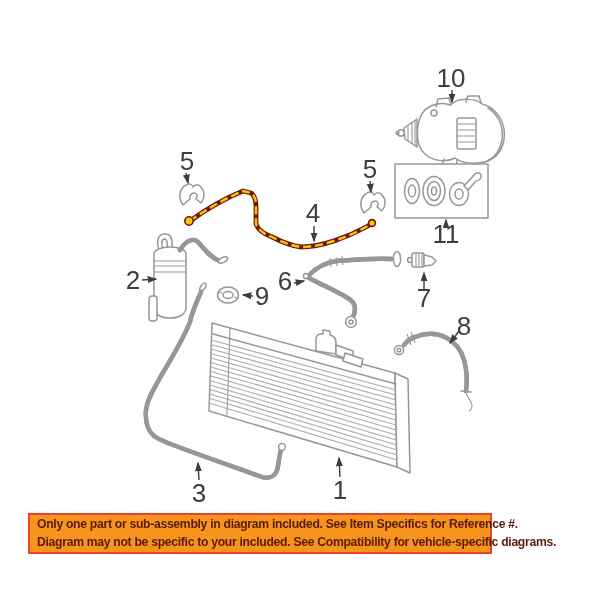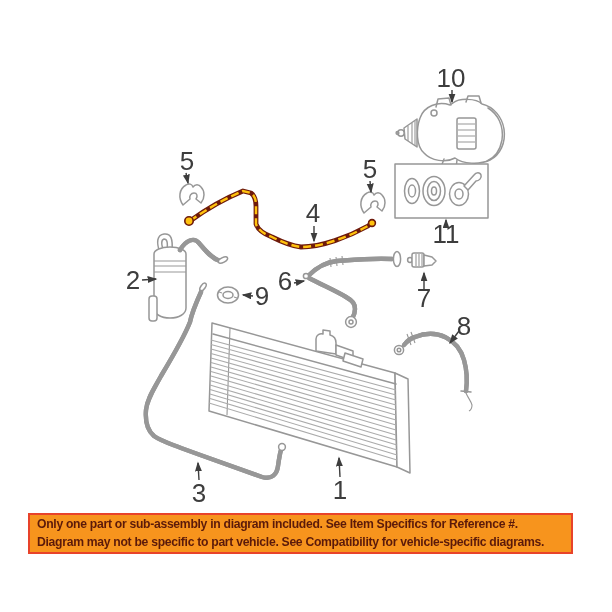--- a/index.html
+++ b/index.html
@@ -9,23 +9,23 @@
   .ln{stroke:var(--diagram-line,#979797);fill:none;stroke-width:1.5;stroke-linecap:round;stroke-linejoin:round;}
   .lnf{stroke:var(--diagram-line,#979797);fill:#ffffff;stroke-width:1.5;stroke-linejoin:round;}
   .fin{stroke:#ababab;stroke-width:1.1;}
   .tube{stroke:var(--diagram-line,#979797);fill:none;stroke-width:4.4;stroke-linecap:round;stroke-linejoin:round;}
   .tube-i{stroke:#ffffff;fill:none;stroke-width:2.1;stroke-linecap:round;stroke-linejoin:round;}
   .thin{stroke:var(--diagram-line,#979797);fill:none;stroke-width:1.1;}
   .hl-base{stroke:var(--highlight-stroke,#6E1A0B);fill:none;stroke-width:4.8;stroke-linecap:round;stroke-linejoin:round;}
   .hl-top{stroke:var(--highlight-fill,#FFC20E);fill:none;stroke-width:2.4;stroke-linecap:butt;stroke-dasharray:8 4;}
   .callout{fill:var(--callout-text,#3d3d3d);font-family:"Liberation Sans",sans-serif;font-size:26px;text-anchor:middle;}
   .arrow{stroke:var(--callout-text,#3d3d3d);fill:none;stroke-width:1.4;marker-end:url(#ah);}
-  #banner{position:absolute;left:28px;top:513px;width:545px;height:41px;box-sizing:border-box;
+  #banner{position:absolute;left:28px;top:513px;width:464px;height:41px;box-sizing:border-box;
           background:var(--banner-bg,#F7941D);border:2px solid var(--banner-border,#E8432A);
-          display:flex;flex-direction:column;justify-content:center;padding:10px 7px;
+          display:flex;flex-direction:column;padding:1px 7px;
           color:var(--banner-text,#5B1A0A);font-weight:bold;font-size:12.2px;line-height:1.45;
           letter-spacing:-0.3px;white-space:nowrap;}
 </style>
 </head>
 <body>
 
 <div id="stage">
 
   <svg id="diagram-svg" width="612" height="512" viewBox="0 0 612 512">
     <defs>
@@ -201,16 +201,16 @@
       <text class="callout" x="451" y="87">10</text>
       <path class="arrow" d="M452,90 L452,102"></path>
 
       <text class="callout" x="446" y="243">11</text>
       <path class="arrow" d="M446,226 L446,220"></path>
     </g>
   </svg>
 
   <div id="banner">
     <div>Only one part or sub-assembly in diagram included. See Item Specifics for Reference #.</div>
-    <div>Diagram may not be specific to part vehicle. See Compatibility for vehicle-specific diagrams.</div>
+    <div>Diagram may not be specific to your included. See Compatibility for vehicle-specific diagrams.</div>
   </div>
 
 </div>
 
 </body></html>

